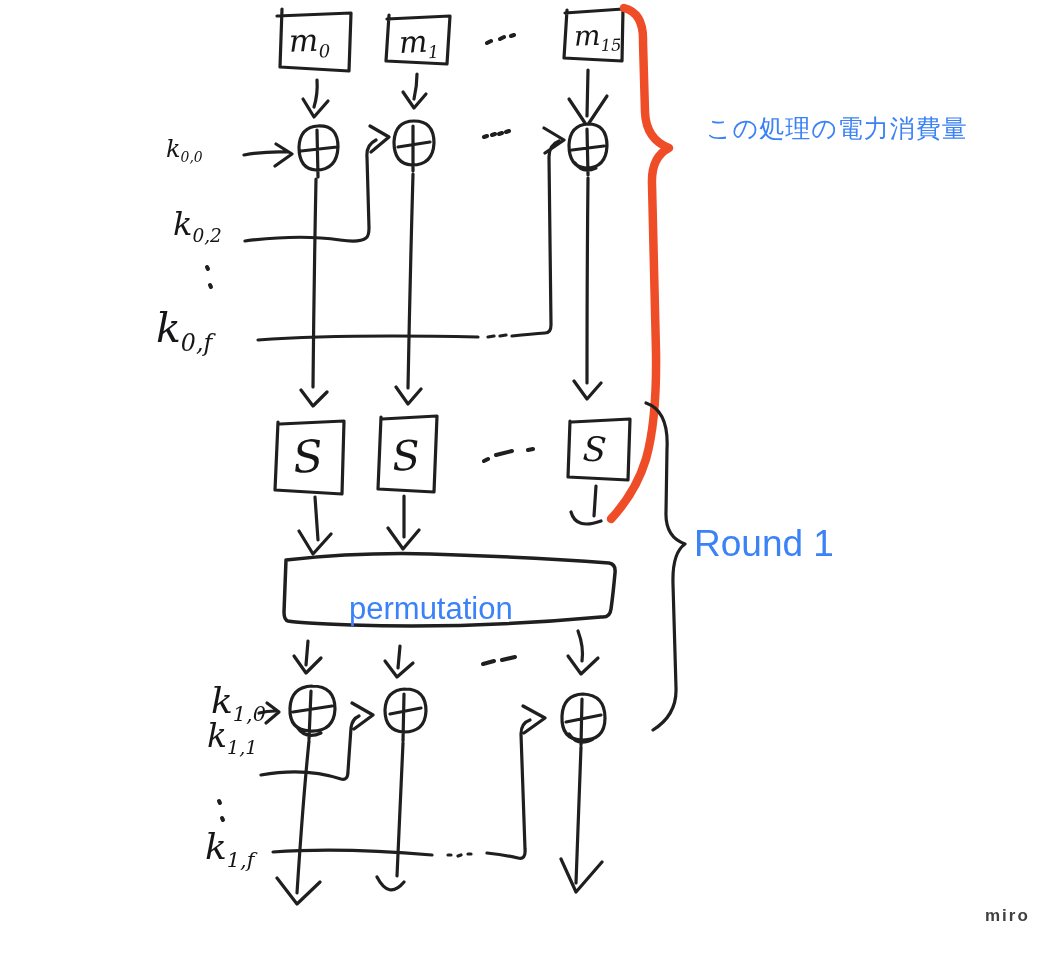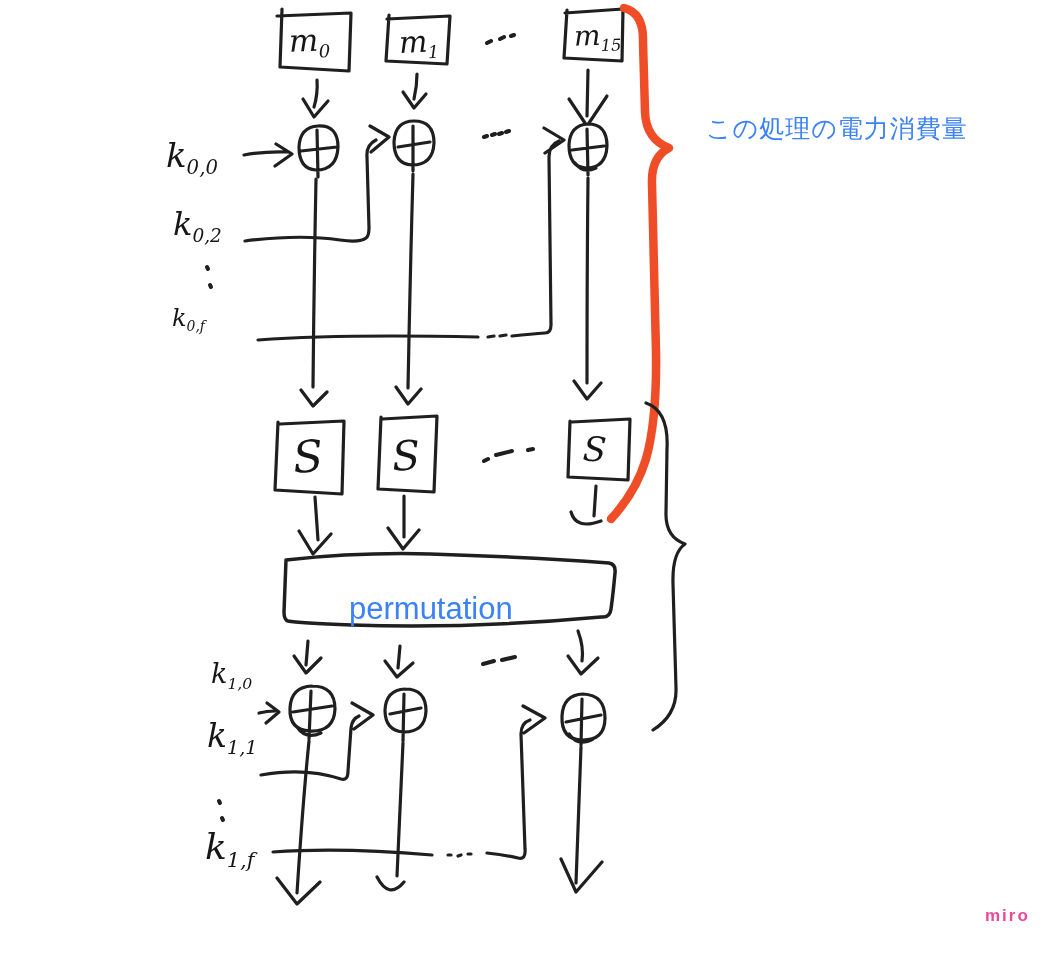--- a/index.html
+++ b/index.html
@@ -7,21 +7,21 @@
          font-family:"Liberation Sans",sans-serif;}
   svg.strokes{position:absolute;left:0;top:0;width:1046px;height:955px;}
   .ink{fill:none;stroke:#1f1f1f;stroke-width:3.2;stroke-linecap:round;stroke-linejoin:round;}
   .ink-dot{fill:none;stroke:#1f1f1f;stroke-width:4;stroke-linecap:round;}
   .hl{fill:none;stroke-width:8.5;stroke-linecap:round;stroke-linejoin:round;}
   .lbl{position:absolute;white-space:nowrap;}
   .hw{font-family:"DejaVu Serif",serif;font-style:italic;color:#161618;}
   .hw sub{font-size:0.58em;vertical-align:-0.38em;font-style:italic;}
   .typed{font-family:Liberation Sans, sans-serif;color:#3b82f6;}
   .jp{line-height:40px;letter-spacing:1px;}
-  .wm{font-weight:bold;letter-spacing:2px;color:#ec4899;}
+  .wm{font-weight:bold;letter-spacing:2px;color:#404040;}
 </style>
 </head>
 <body>
 
 <div class="board">
 
   <svg class="strokes" viewBox="0 0 1046 955">
 
     <g>
       <path class="ink" d="M282,9 L280,67 L349,71 L351,13 L277,16"></path>
@@ -163,38 +163,39 @@
       <path class="ink" d="M646,403 Q669,411 667,449 L666,512 Q665,537 685,544 Q672,553 673,584 L676,688 Q677,715 653,730"></path>
     </g>
   </svg>
 
   <div class="lbl hw" style="left:289px;top:22px;font-size:31px;transform:rotate(-2deg);"><span>m</span><sub>0</sub></div>
 
   <div class="lbl hw" style="left:399px;top:24px;font-size:30px;transform:rotate(-3deg);"><span>m</span><sub>1</sub></div>
 
   <div class="lbl hw" style="left:574px;top:19px;font-size:28px;transform:rotate(-2deg);"><span>m</span><sub>15</sub></div>
 
-  <div class="lbl hw" style="left:166px;top:135px;font-size:34px;"><span>k</span><sub>0,0</sub></div>
+  <div class="lbl hw" style="left:166px;top:135px;font-size:24px;"><span>k</span><sub>0,0</sub></div>
 
   <div class="lbl hw" style="left:173px;top:205px;font-size:32px;"><span>k</span><sub>0,2</sub></div>
 
-  <div class="lbl hw" style="left:172px;top:304px;font-size:24px;"><span>k</span><sub>0,f</sub></div>
-
-  <div class="lbl hw" style="left:211px;top:658px;font-size:27px;"><span>k</span><sub>1,0</sub></div>
+  <div class="lbl hw" style="left:156px;top:304px;font-size:41px;"><span>k</span><sub>0,f</sub></div>
+
+  <div class="lbl hw" style="left:211px;top:680px;font-size:36px;"><span>k</span><sub>1,0</sub></div>
 
   <div class="lbl hw" style="left:207px;top:716px;font-size:33px;"><span>k</span><sub>1,1</sub></div>
 
   <div class="lbl hw" style="left:205px;top:826px;font-size:36px;"><span>k</span><sub>1,f</sub></div>
 
   <div class="lbl hw" style="left:293px;top:431px;font-size:44px;transform:rotate(-4deg);">S</div>
   <div class="lbl hw" style="left:392px;top:432px;font-size:41px;transform:rotate(-3deg);">S</div>
   <div class="lbl hw" style="left:583px;top:429px;font-size:34px;transform:rotate(4deg);">S</div>
 
   <div class="lbl typed" style="left:349px;top:591px;font-size:31px;">permutation</div>
 
+  <div class="lbl typed" style="left:694px;top:523px;font-size:37px;">Round 1</div>
 
   <div class="lbl typed jp" style="left:706px;top:108px;font-size:25px;">
     <div>この処理の電力消費量</div>
   </div>
 
   <div class="lbl wm" style="left:985px;top:906px;font-size:17px;">miro</div>
 
 </div>
 
 </body></html>

